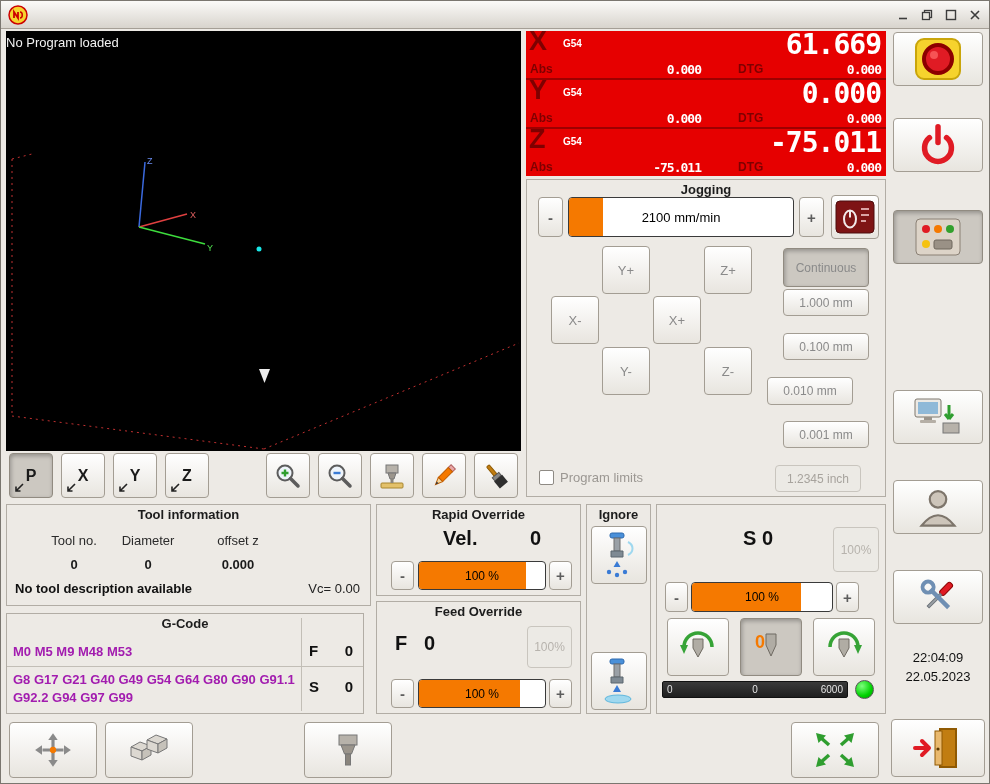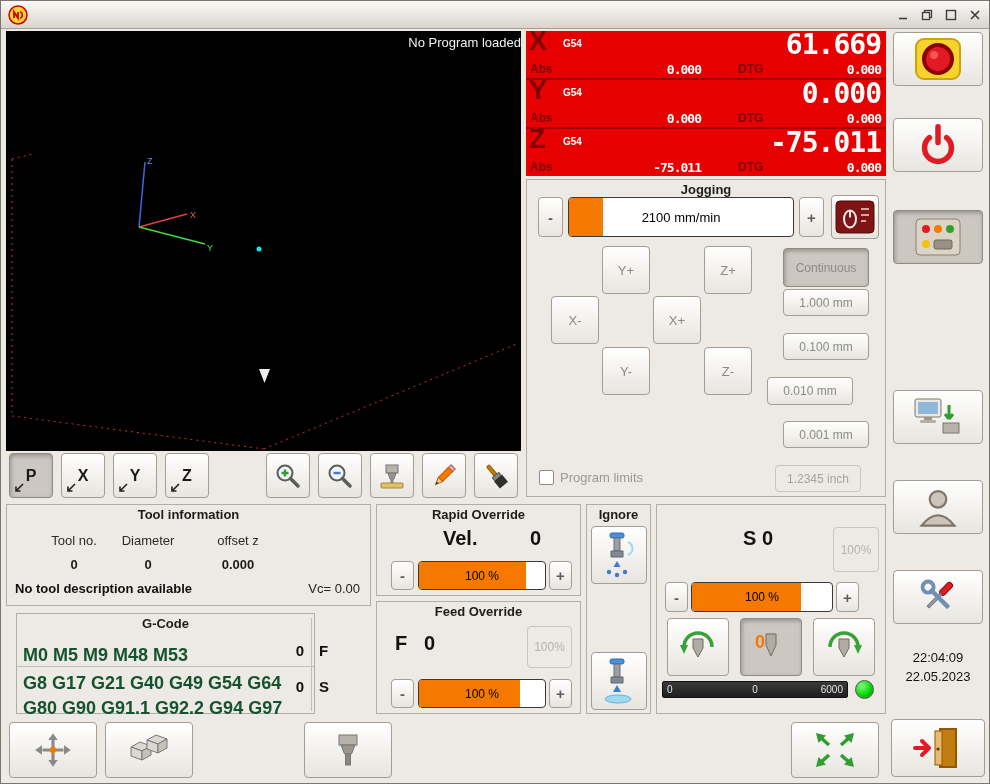--- a/index.html
+++ b/index.html
@@ -23,21 +23,21 @@
   .btn { background:linear-gradient(#ffffff,#e8e5df); border:1px solid #a39d93; border-radius:4px;
     display:flex; align-items:center; justify-content:center; color:#7a7a7a; cursor:pointer; }
   .btn.pressed { background:#ccc8c1; box-shadow:inset 1px 2px 4px rgba(0,0,0,.28); border-color:#918b81; }
   .btn.disabled { background:#eceae5; color:#b7b3ad; border-color:#c9c5be; }
   
   .panel { border:1px solid #b2ada5; }
   .panel-title { position:absolute; top:2px; left:0; right:0; text-align:center;
     font-size:13px; font-weight:bold; color:#1c1c1c; }
   
   .preview { background:#000; }
-  .no-program { position:absolute; top:4px; left:0; right:0; text-align:right; color:#f2f2f2; font-size:13px; }
+  .no-program { position:absolute; top:4px; left:0; right:0; text-align:left; color:#f2f2f2; font-size:13px; }
   
   .dro { background:#9d0000; }
   .dro-axis { position:absolute; left:0; width:100%; height:47px; background:#e60000; }
   .dro-letter { position:absolute; left:3px; top:-5px; font-size:27px; font-weight:bold; color:#7e0000; }
   .dro-sys { position:absolute; left:37px; top:7px; font-size:10px; font-weight:bold; color:#fff; }
   .dro-value { position:absolute; right:5px; top:-3px; font-size:28px; font-weight:bold; color:#fff;
     font-family:"DejaVu Sans Mono", monospace; letter-spacing:-1px; }
   .dro-sub { position:absolute; left:0; right:0; bottom:1px; height:15px; }
   .dro-sublabel { position:absolute; top:0; font-size:12px; font-weight:bold; color:#7e0000; }
   .dro-subval { position:absolute; top:0; font-size:13px; font-weight:bold; color:#fff; text-align:right;
@@ -52,21 +52,21 @@
   
   .jogbtn { font-size:13px; color:#8a8a8a; }
   .incbtn { font-size:12px; color:#8a8a8a; }
   .corner-display { font-size:12px; color:#a7a39d; background:#eceae5; border:1px solid #c9c5be; }
   .checkbox { width:15px; height:15px; background:#fff; border:1px solid #8e8a84; border-radius:2px; }
   .chk-label { font-size:13px; color:#9b9792; }
   
   .hdr13 { font-size:13px; color:#2b2b2b; text-align:center; }
   .val13 { font-size:13px; font-weight:bold; color:#1a1a1a; text-align:center; }
   .big20 { font-size:20px; font-weight:bold; color:#111; }
-  .gcode-txt { font-size:18px; font-weight:bold; color:#14532d; line-height:1.4; }
+  .gcode-txt { font-size:13px; font-weight:bold; color:#a21caf; line-height:1.4; }
   .fs-label { font-size:15px; font-weight:bold; color:#111; }
   .sep-h { border-top:1px solid #c2beb6; }
   .sep-v { border-left:1px solid #c2beb6; }
   
   .spbar { background:linear-gradient(#3a3a3a,#1f1f1f); border:1px solid #111; border-radius:2px; }
   .spbar span { position:absolute; top:2px; font-size:10px; color:#e4e4e4; }
   .led { border-radius:50%; background:radial-gradient(circle at 35% 30%, #7dff7d, #00d200 60%, #009600);
     border:1px solid #555; }
   .clock { font-size:13px; color:#111; text-align:center; line-height:1.45; }
   svg { display:block; }
@@ -270,21 +270,21 @@
     <span class="a hdr13" style="left:17px;top:28px;width:100px">Tool no.</span>
     <span class="a hdr13" style="left:96px;top:28px;width:90px">Diameter</span>
     <span class="a hdr13" style="left:181px;top:28px;width:100px">offset z</span>
     <span class="a val13" style="left:17px;top:52px;width:100px">0</span>
     <span class="a val13" style="left:96px;top:52px;width:90px">0</span>
     <span class="a val13" style="left:181px;top:52px;width:100px">0.000</span>
     <span class="a" style="left:8px;top:76px;font-size:13px;font-weight:bold;color:#111">No tool description available</span>
     <span class="a" style="right:10px;top:76px;font-size:13px;color:#222">Vc= 0.00</span>
   </div>
 
-  <div class="a panel" style="left:15px;top:612px;width:299px;height:101px">
+  <div class="a panel" style="left:5px;top:612px;width:358px;height:101px">
     <span class="panel-title">G-Code</span>
     <span class="a gcode-txt" style="left:6px;top:29px;width:284px">M0 M5 M9 M48 M53</span>
     <div class="a sep-h" style="left:0;right:0;top:52px"></div>
     <span class="a gcode-txt" style="left:6px;top:57px;width:286px">G8 G17 G21 G40 G49 G54 G64 G80 G90 G91.1 G92.2 G94 G97 G99</span>
     <div class="a sep-v" style="left:294px;top:4px;height:93px"></div>
     <span class="a fs-label" style="left:302px;top:28px">F</span>
     <span class="a fs-label" style="right:10px;top:28px">0</span>
     <span class="a fs-label" style="left:302px;top:64px">S</span>
     <span class="a fs-label" style="right:10px;top:64px">0</span>
   </div>

